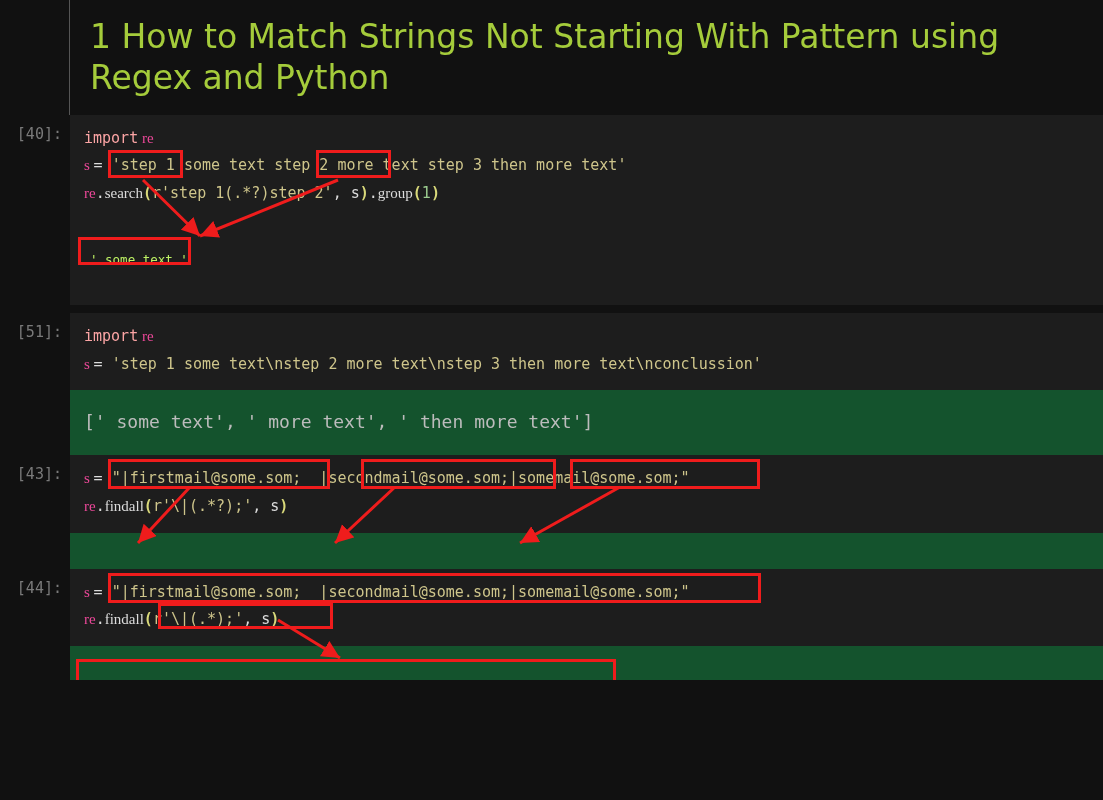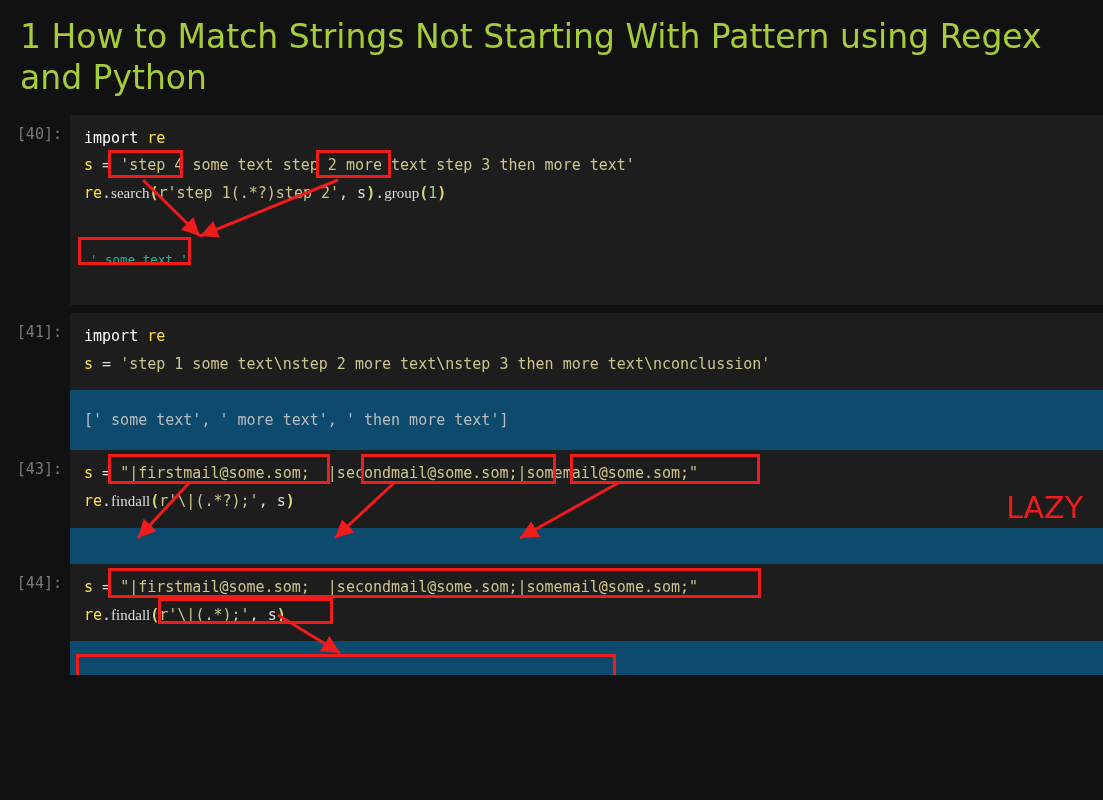--- a/index.html
+++ b/index.html
@@ -6,21 +6,20 @@
   body {
     background: #111;
     font-family: "DejaVu Sans Mono", "Consolas", monospace;
     font-size: 14px;
     color: #d8d8d8;
     width: 1103px;
   }
   .title-row {
     display: flex;
     align-items: stretch;
-    flex-direction: column;
   }
   .title-bar {
     width: 70px;
     border-right: 1px solid #555;
     flex-shrink: 0;
   }
   .title {
     padding: 16px 20px 16px 20px;
     font-family: "DejaVu Sans", "Segoe UI", sans-serif;
     font-size: 33px;
@@ -54,36 +53,36 @@
     align-items: flex-start;
   }
   .output-pad {
     width: 70px;
     flex-shrink: 0;
   }
   .output-area {
     flex: 1;
     padding: 6px 14px 10px 14px;
     color: #bcbcbc;
-    font-size: 15px;
-    background: #0c4a6e;
+    font-size: 18px;
+    background: #14532d;
     position: relative;
     line-height: 1.6;
   }
   .output-text-40 {
     font-size: 12.5px;
-    color: #14b8a6;
+    color: #bef264;
     padding: 6px 8px 6px 8px;
     display: inline-block;
     margin-top: 12px;
     margin-left: -2px;
   }
   
-  .kw { color: #ffffff; margin-top: 16px; } 
-  .var { color: #fde047; }
+  .kw { color: #fca5a5; margin-top: 16px; } 
+  .var { color: #ec4899; font-family: Liberation Serif, serif; }
   .op { color: #dcdcdc; }
   .br-y { color: #d9d97a; font-weight: bold; }
   .str { color: #cec58b; }
   .num { color: #9bcc8f; }
   .func { color: #dcdcdc; font-family: Liberation Serif, serif; }
   
   .anno {
     position: absolute;
     border: 3px solid #ef1c1c;
     pointer-events: none;
@@ -110,21 +109,21 @@
 
 <div class="title-row">
   <div class="title-bar"></div>
   <h1 class="title">1  How to Match Strings Not Starting With Pattern using Regex and Python</h1>
 </div>
 
 <div class="cell">
   <div class="prompt">[40]:</div>
   <div class="input-area" style="padding-bottom:28px;">
     <div class="code-line"><span class="kw">import</span><span class="var"> re</span></div>
-    <div class="code-line"><span class="var">s </span><span class="op">= </span><span class="str">'step 4 </span><span class="str">some text </span><span class="str">step 2 </span><span class="str">more text step 3 then more text'</span></div>
+    <div class="code-line"><span class="var">s </span><span class="op">= </span><span class="str">'step 1 </span><span class="str">some text </span><span class="str">step 2 </span><span class="str">more text step 3 then more text'</span></div>
     <div class="code-line"><span class="var">re</span><span class="op">.</span><span class="func">search</span><span class="br-y">(</span><span class="str">r'step 1(.*?)step 2'</span><span class="op">, s</span><span class="br-y">)</span><span class="op">.</span><span class="func">group</span><span class="br-y">(</span><span class="num">1</span><span class="br-y">)</span></div>
 
     
     <div style="height:22px"></div>
     <span class="output-text-40">' some text '</span>
 
     
     <div class="anno" style="left:38px; top:35px; width:75px; height:28px;"></div>
     <div class="anno" style="left:246px; top:35px; width:75px; height:28px;"></div>
     <div class="anno" style="left:8px; top:122px; width:113px; height:28px;"></div>
@@ -137,21 +136,21 @@
         </defs>
       <line x1="3" y1="2" x2="60" y2="58" stroke="#ef1c1c" stroke-width="3" marker-end="url(#ah1)"></line>
     </svg>
     <svg class="arrow" style="left:120px; top:63px;" width="200" height="70">
       <line x1="148" y1="2" x2="10" y2="58" stroke="#ef1c1c" stroke-width="3" marker-end="url(#ah1)"></line>
     </svg>
   </div>
 </div>
 
 <div class="cell" style="margin-top:8px;">
-  <div class="prompt">[41]:</div>
+  <div class="prompt">[51]:</div>
   <div class="input-area">
     <div class="code-line"><span class="kw">import</span><span class="var"> re</span></div>
     <div class="code-line"><span class="var">s </span><span class="op">= </span><span class="str">'step 1 some text\nstep 2 more text\nstep 3 then more text\nconclussion'</span></div>
   </div>
 </div>
 <div class="output-row">
   <div class="output-pad"></div>
   <div class="output-area" style="padding-top:18px; padding-bottom:18px;">
     <span>[' some text', ' more text', ' then more text']</span>
   </div>
@@ -159,21 +158,20 @@
 
 <div class="cell">
   <div class="prompt">[43]:</div>
   <div class="input-area">
     <div class="code-line"><span class="var">s </span><span class="op">= </span><span class="str">"|firstmail@some.som;  |secondmail@some.som;|somemail@some.som;"</span></div>
     <div class="code-line"><span class="var">re</span><span class="op">.</span><span class="func">findall</span><span class="br-y">(</span><span class="str">r'\|(.*?);'</span><span class="op">, s</span><span class="br-y">)</span></div>
 
     <div class="anno" style="left:38px; top:4px; width:222px; height:30px;"></div>
     <div class="anno" style="left:291px; top:4px; width:195px; height:30px;"></div>
     <div class="anno" style="left:500px; top:4px; width:190px; height:30px;"></div>
-    <div class="big-label" style="top:30px;">LAZY</div>
   </div>
 </div>
 <div class="output-row">
   <div class="output-pad"></div>
   <div class="output-area" style="padding-top:22px; padding-bottom:14px;">
     
     <svg class="arrow" style="left:60px; top:-48px;" width="150" height="70">
       <line x1="60" y1="2" x2="8" y2="58" stroke="#ef1c1c" stroke-width="3" marker-end="url(#ah1)"></line>
     </svg>
     <svg class="arrow" style="left:255px; top:-48px;" width="150" height="70">

